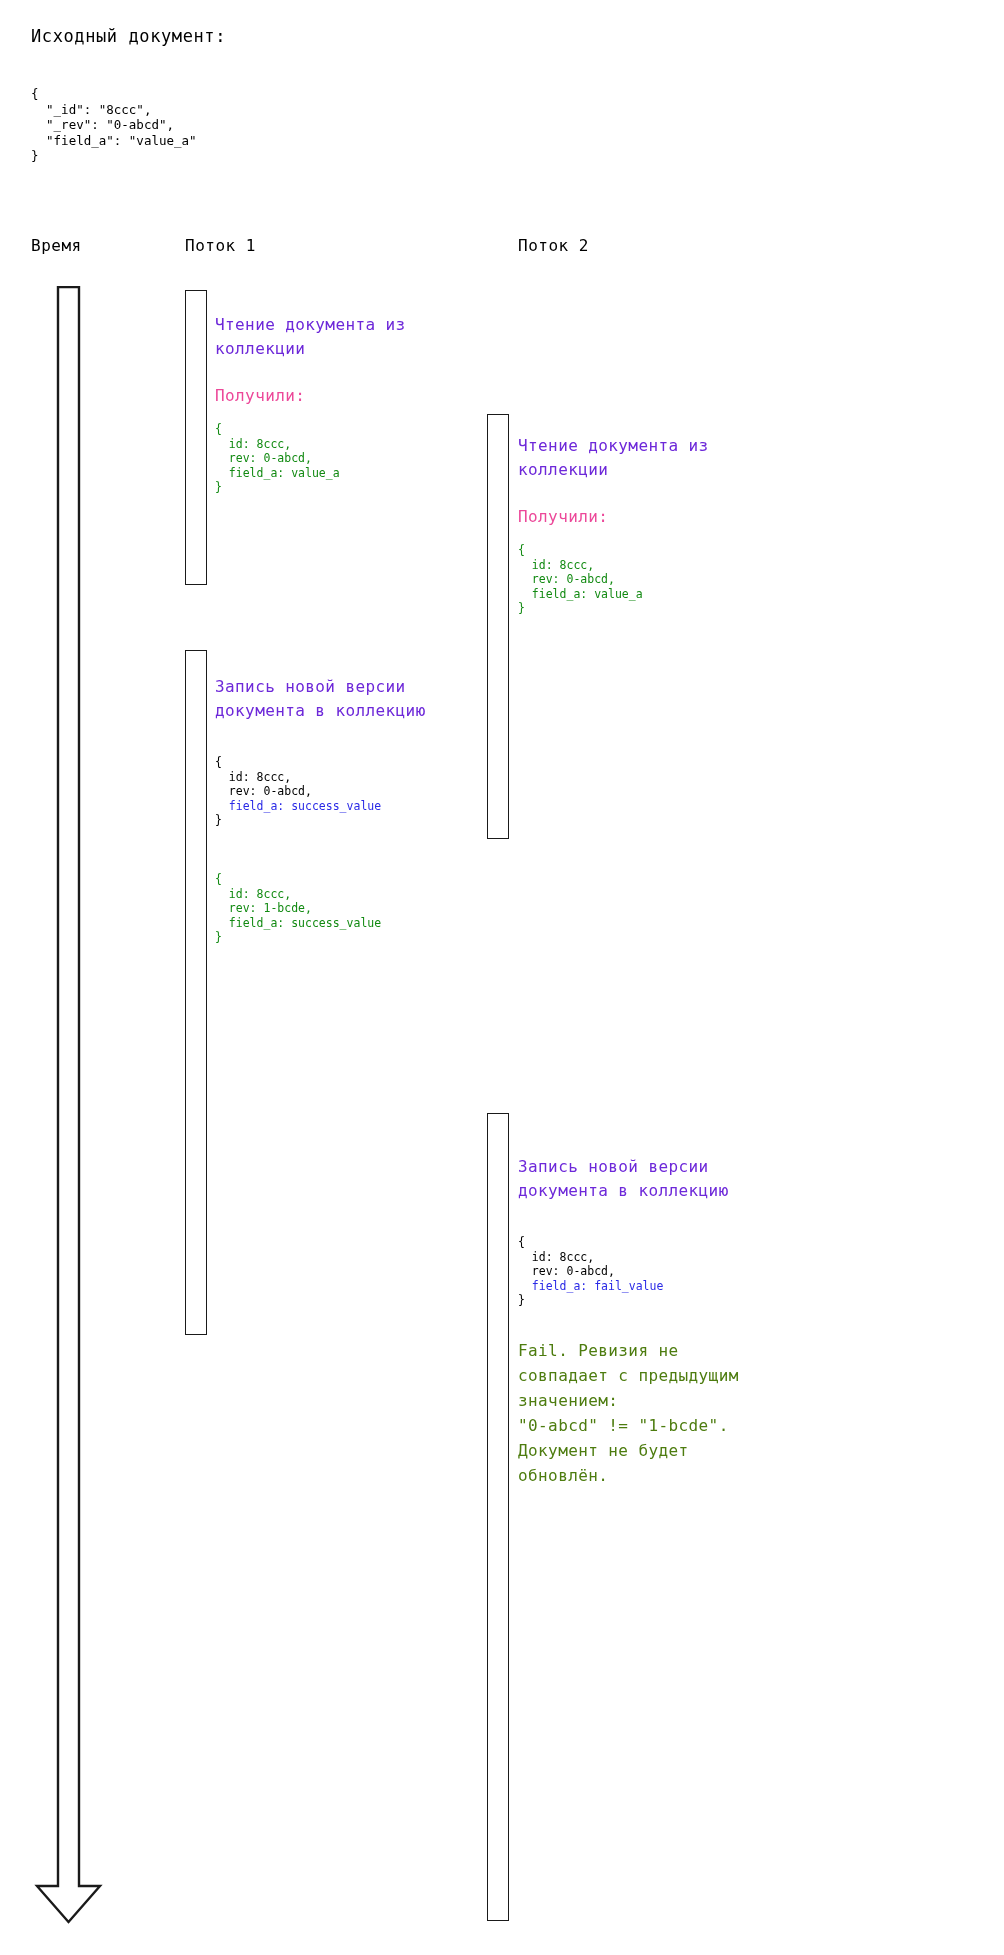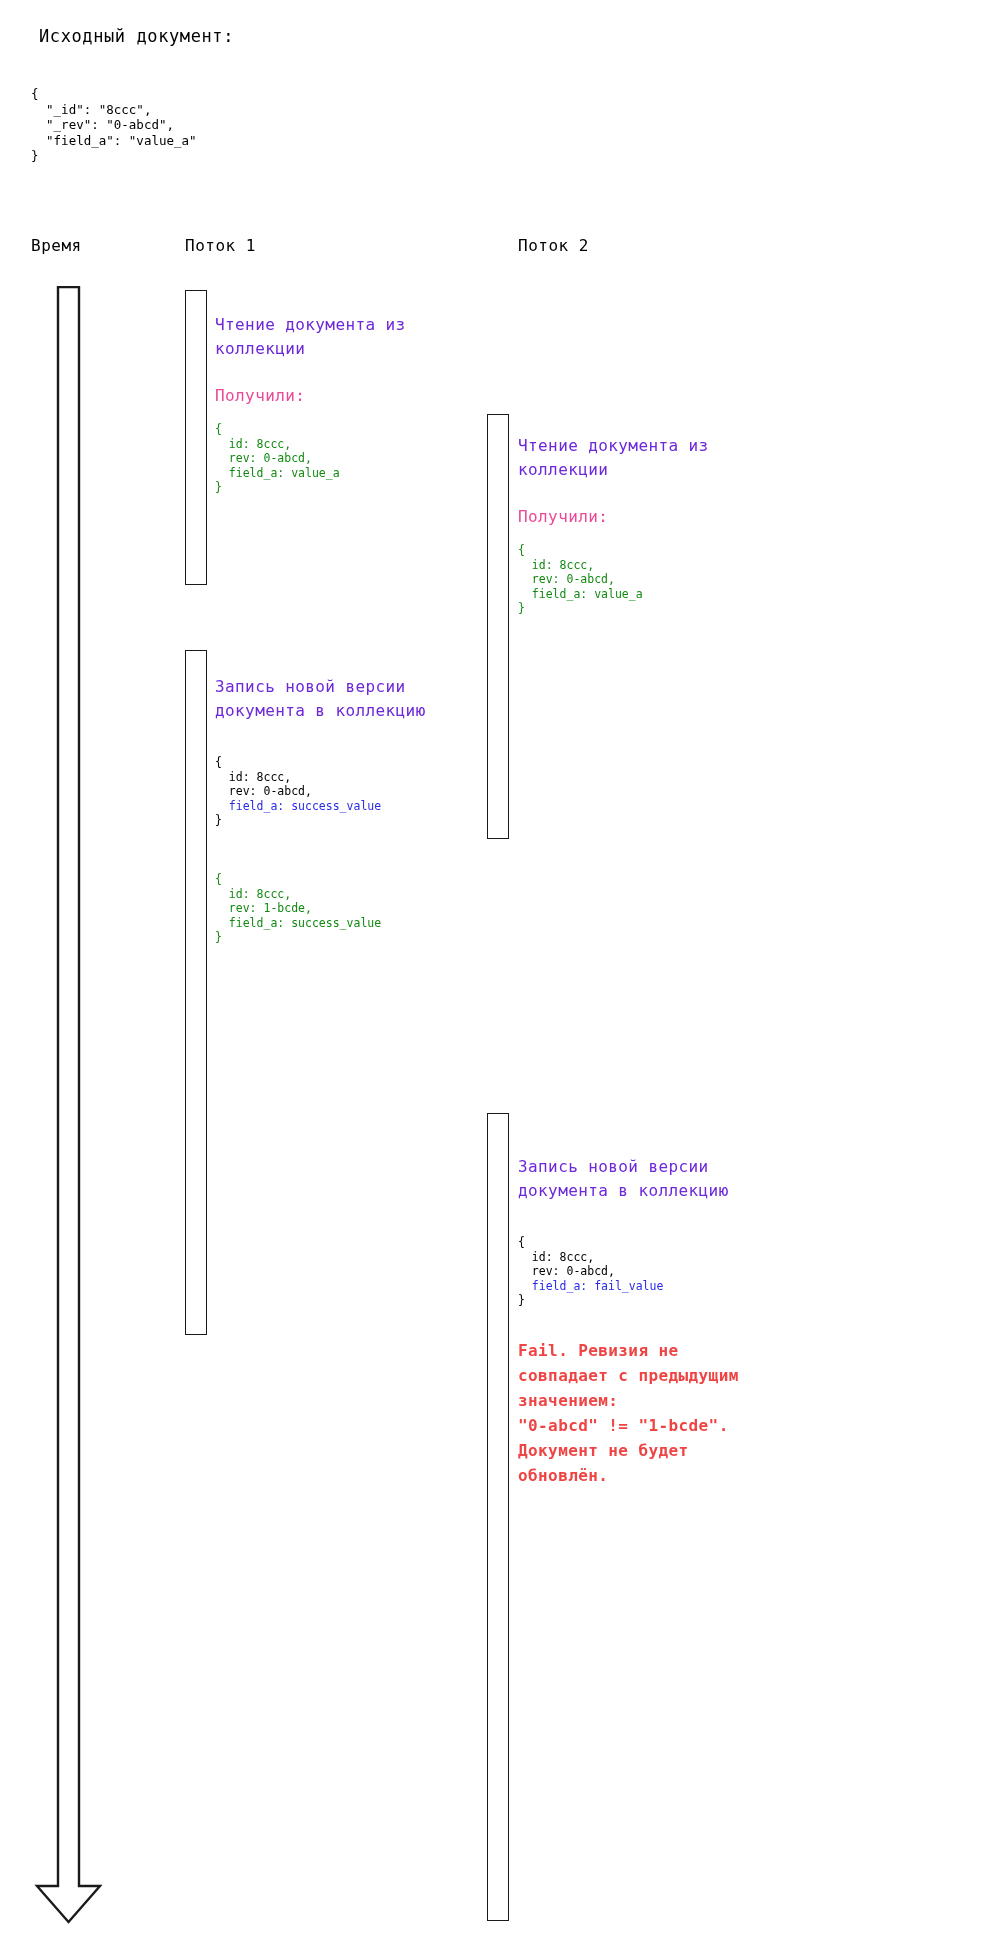--- a/index.html
+++ b/index.html
@@ -13,21 +13,20 @@
     overflow:hidden;
   }
   .abs{position:absolute;}
 
   
   #intro-title{
     left:31px; top:26px;
     font-size:17px;
     letter-spacing:0.6px;
     white-space:pre;
-    margin-left:8px;
   }
   #intro-code{
     left:31px; top:86px;
     font-size:12.5px;
     line-height:15.6px;
     white-space:pre;
     color:#000000;
   }
 
   
@@ -65,21 +64,21 @@
     color:#6d28d9;
     white-space:pre-line;
   }
   .note{
     font-size:16px;
     line-height:25px;
     letter-spacing:0.4px;
     white-space:pre-line;
   }
   .note.green{color:#ec4899;}
-  .note.red{color:#ef4444;font-weight:bold;}
+  .note.red{color:#4d7c0f;}
   .code{
     font-size:11.5px;
     line-height:14.6px;
     white-space:pre;
   }
   .code.green{color:#128a12;}
   .code.black{color:#000000;}
   .code .blue{color:#2a2ae6;}
   .gap-sm{height:14px;}
   .gap-md{height:22px;}

